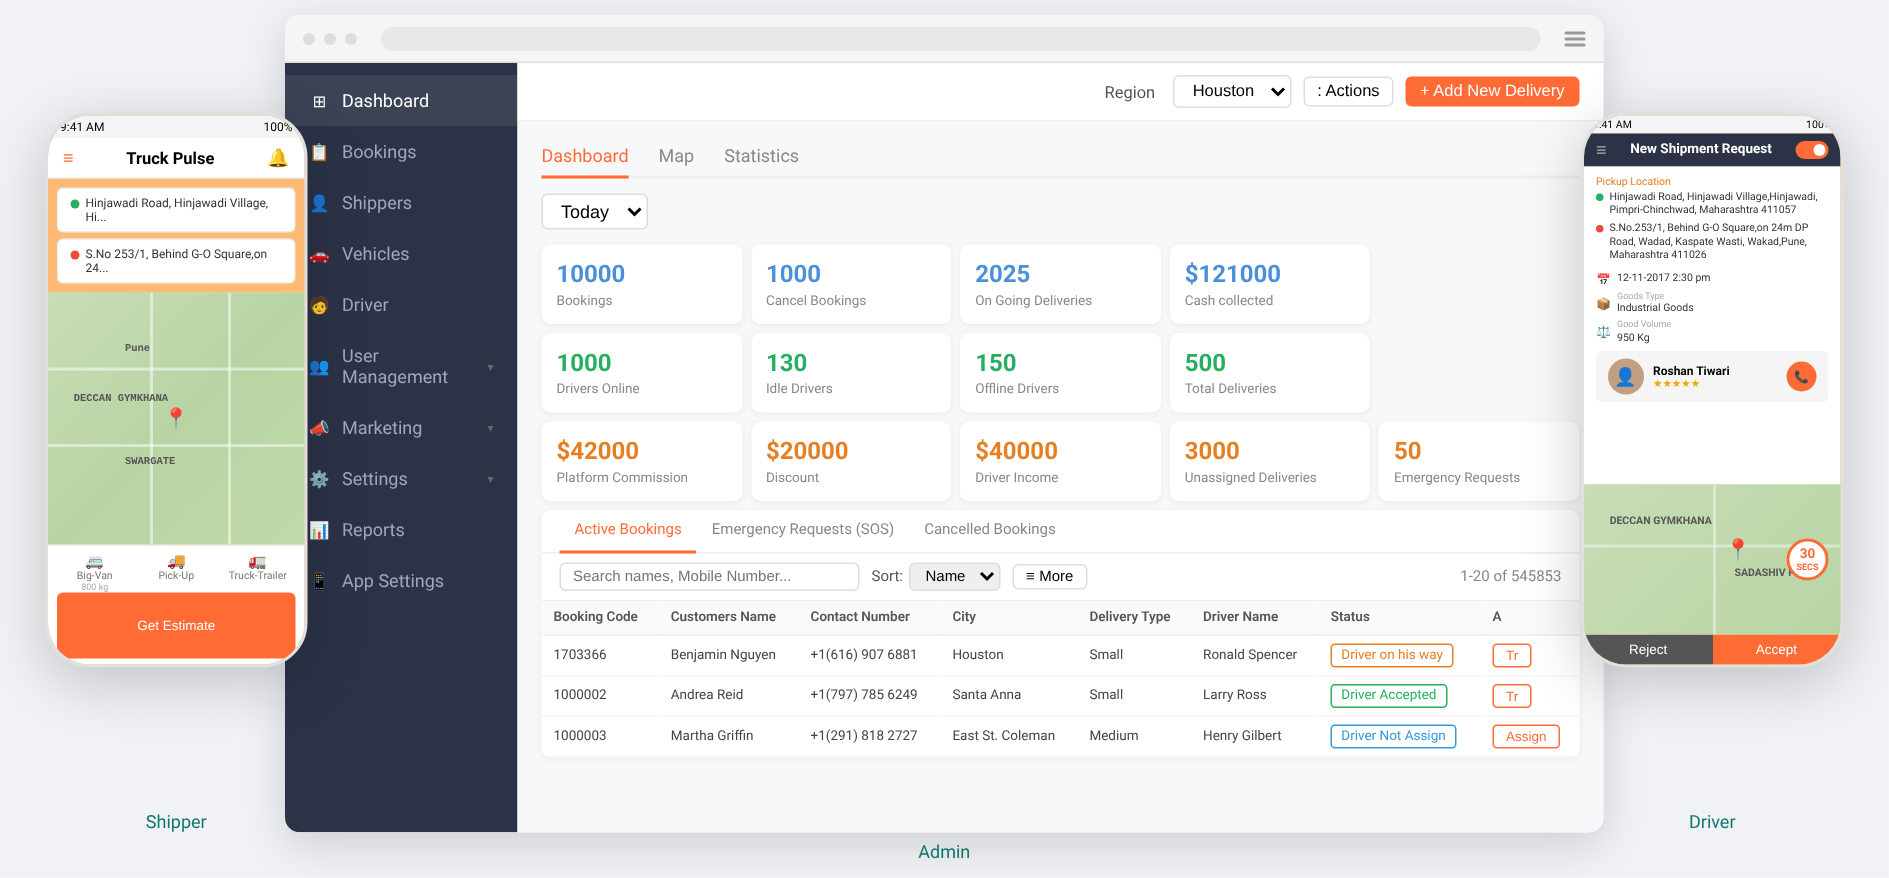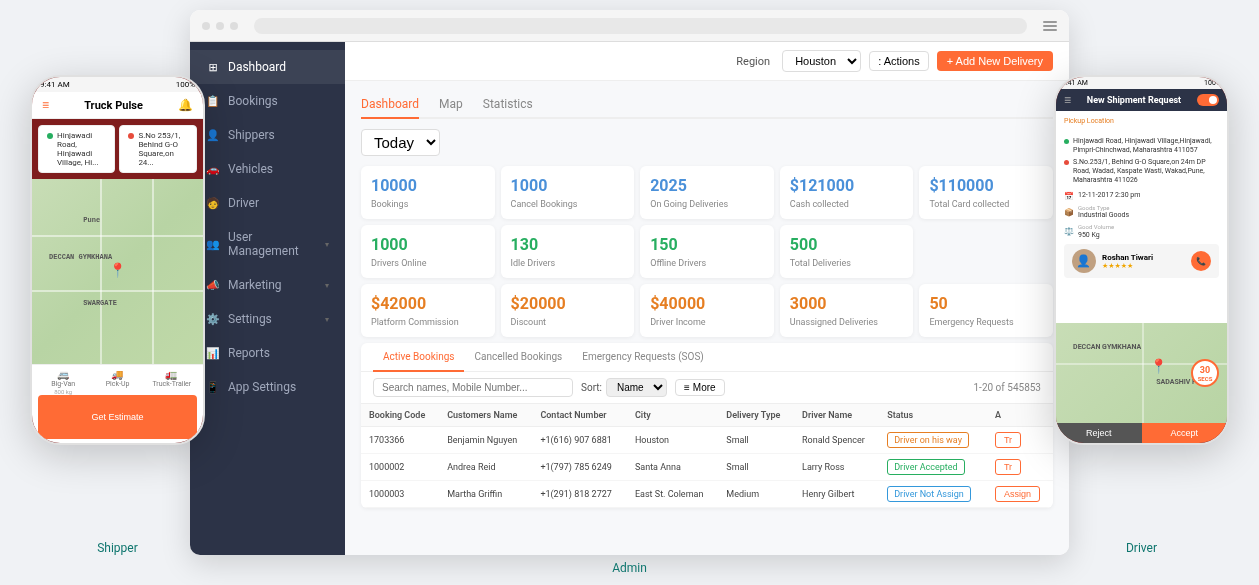--- a/index.html
+++ b/index.html
@@ -12,21 +12,21 @@
       display: flex;
       align-items: center;
       justify-content: center;
       position: relative;
     }
 
     
     .phone-mockup {
       position: absolute;
       border-radius: 30px;
-      background: #7f1d1d;
+      background: #fdba74;
       box-shadow: 0 10px 40px rgba(0,0,0,0.2);
       overflow: hidden;
     }
 
     
     .phone-left {
       width: 175px;
       height: 370px;
       left: 30px;
       top: 75px;
@@ -225,21 +225,21 @@
     .filter-bar {
       display: flex;
       align-items: center;
       gap: 8px;
       margin-bottom: 10px;
     }
     .filter-select {
       border: 1px solid #ddd;
       border-radius: 4px;
       padding: 3px 8px;
-      font-size: 15px;
+      font-size: 12px;
       background: #fff;
     }
 
     
     .stats-grid {
       display: grid;
       grid-template-columns: repeat(5, 1fr);
       gap: 6px;
       margin-bottom: 6px;
     }
@@ -391,21 +391,21 @@
       justify-content: space-between;
       border-bottom: 1px solid #eee;
     }
     .phone-hamburger { font-size: 12px; color: #ff6b35; }
     .phone-title { font-size: 11px; font-weight: bold; }
     .phone-bell { font-size: 12px; color: #ff6b35; }
 
     .phone-address-cards {
       padding: 6px;
       display: flex;
-      flex-direction: row;
+      flex-direction: column;
       gap: 4px;
     }
     .addr-card {
       background: #fff;
       border-radius: 4px;
       padding: 5px 8px;
       border: 1px solid #eee;
       font-size: 8px;
       color: #333;
       display: flex;
@@ -511,21 +511,21 @@
       border-radius: 50%;
     }
 
     .shipment-details {
       padding: 6px 8px;
       flex: 1;
       overflow: hidden;
       background: #fff;
     }
     .detail-section { margin-bottom: 6px; }
-    .detail-label { font-size: 7px; color: #e67e22; margin-bottom: 12px; }
+    .detail-label { font-size: 7px; color: #e67e22; margin-bottom: 2px; }
     .detail-row {
       display: flex;
       gap: 4px;
       margin-bottom: 3px;
     }
     .detail-dot { width: 5px; height: 5px; border-radius: 50%; margin-top: 2px; flex-shrink: 0; }
     .detail-text { font-size: 7px; color: #333; line-height: 1.3; }
     .detail-item { display: flex; align-items: center; gap: 4px; margin-bottom: 3px; }
     .detail-icon { font-size: 8px; color: #888; width: 10px; }
 
@@ -769,24 +769,20 @@
             <div class="stat-label">Cancel Bookings</div>
           </div>
           <div class="stat-card">
             <div class="stat-value stat-blue">2025</div>
             <div class="stat-label">On Going Deliveries</div>
           </div>
           <div class="stat-card">
             <div class="stat-value stat-blue">$121000</div>
             <div class="stat-label">Cash collected</div>
           </div>
-          <div class="stat-card">
-            <div class="stat-value stat-blue">$110000</div>
-            <div class="stat-label">Total Card collected</div>
-          </div>
         </div>
 
         <div class="stats-grid">
           <div class="stat-card">
             <div class="stat-value stat-green">1000</div>
             <div class="stat-label">Drivers Online</div>
           </div>
           <div class="stat-card">
             <div class="stat-value stat-green">130</div>
             <div class="stat-label">Idle Drivers</div>
@@ -820,22 +816,22 @@
           </div>
           <div class="stat-card">
             <div class="stat-value stat-orange">50</div>
             <div class="stat-label">Emergency Requests</div>
           </div>
         </div>
 
         <div class="table-section">
           <div class="table-tabs">
             <div class="table-tab active">Active Bookings</div>
+            <div class="table-tab">Emergency Requests (SOS)</div>
             <div class="table-tab">Cancelled Bookings</div>
-            <div class="table-tab">Emergency Requests (SOS)</div>
           </div>
           <div class="table-toolbar">
             <input class="search-input" type="text" placeholder="Search names, Mobile Number..." style="">
             <div class="sort-area">
               <span>Sort:</span>
               <select class="sort-select">
                 <option>Name</option>
               </select>
             </div>
             <button class="more-btn">

